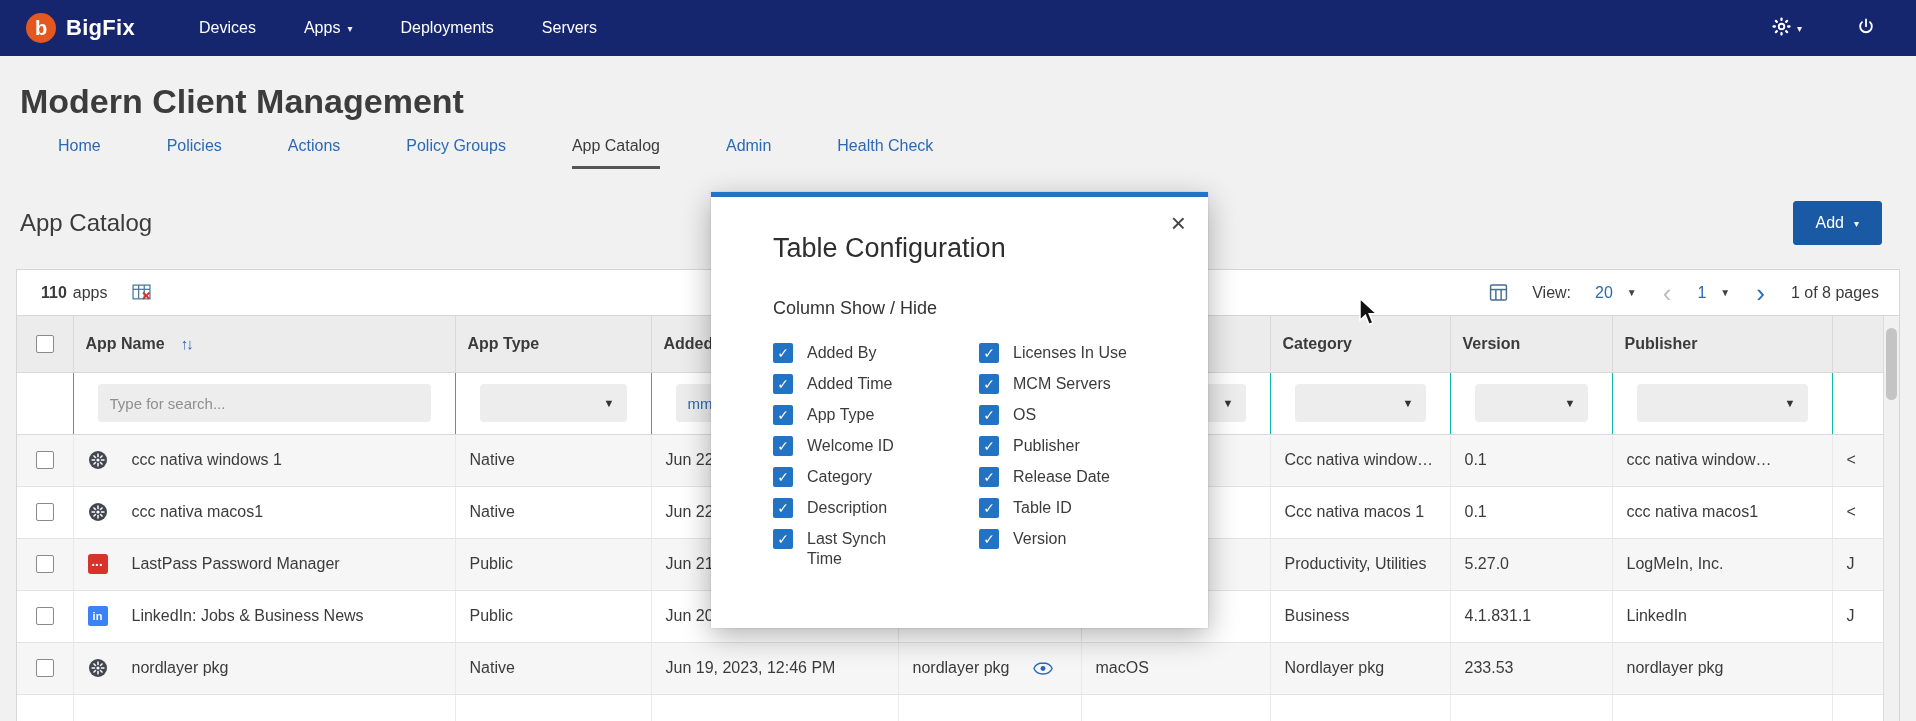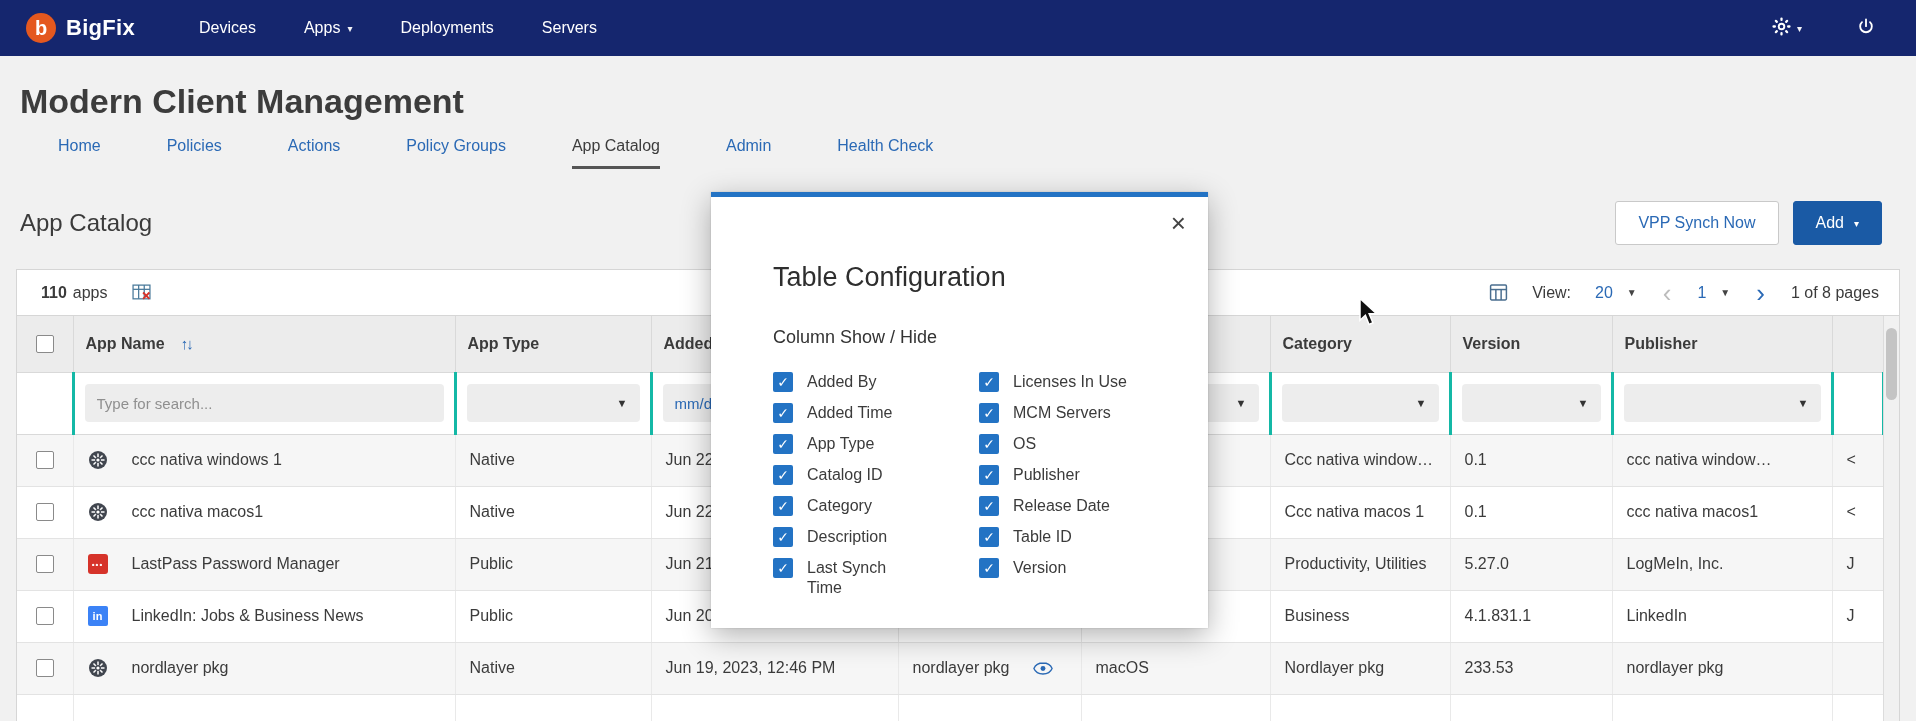--- a/index.html
+++ b/index.html
@@ -44,41 +44,41 @@
   .view-label,.pages-text{font-size:16px;color:#3b3b3b;}
   .mini-select{display:flex;align-items:center;gap:14px;color:var(--link);font-size:16px;cursor:pointer;}
   .mini-select .caret{color:#444;}
   .pg-chevron{font-size:26px;line-height:1;color:var(--link);cursor:pointer;padding:0 2px;}
   .pg-chevron.disabled{color:#bcbcbc;}
   
   .table-wrap{position:relative;}
   table{border-collapse:collapse;table-layout:fixed;width:1866px;}
   th{background:#ececec;height:56px;text-align:left;padding:0 12px;font-size:16px;font-weight:bold;color:#3b3b3b;border-right:1px solid #d9d9d9;border-bottom:1px solid #d9d9d9;white-space:nowrap;overflow:hidden;}
   .sort{color:var(--link);font-size:15px;font-weight:normal;margin-left:16px;cursor:pointer;letter-spacing:-2px;}
-  td.filter{height:62px;background:#fff;padding:0 10px;border-right:3px solid #14b8a6;border-bottom:1px solid #d9d9d9;white-space:nowrap;overflow:hidden;}
+  td.filter{height:62px;background:#fff;padding:0 24px;border-right:1px solid #14b8a6;border-bottom:1px solid #d9d9d9;white-space:nowrap;overflow:hidden;}
   .search-input{width:100%;height:38px;background:#ededed;border:none;border-radius:4px;padding:0 12px;font-size:15px;color:#333;font-family:inherit;outline:none;}
   .search-input::placeholder{color:#8f8f8f;}
   .select-box{height:38px;background:#ededed;border-radius:4px;display:flex;align-items:center;justify-content:flex-end;padding:0 12px;cursor:pointer;}
   .select-box .caret{font-size:11px;color:#333;}
   .date-box{height:38px;background:#ededed;border-radius:4px;display:flex;align-items:center;padding:0 12px;color:var(--link);font-size:15px;cursor:pointer;}
   tbody td{height:52px;padding:0 14px;font-size:16px;color:#3b3b3b;border-right:1px solid #e9e9e9;border-bottom:1px solid #e3e3e3;white-space:nowrap;overflow:hidden;background:#fff;}
   tbody tr.odd td{background:#f6f6f6;}
   .name-cell,.desc-cell{display:flex;align-items:center;gap:24px;}
   .appicon{width:20px;height:20px;flex:none;display:flex;align-items:center;justify-content:center;border-radius:3px;font-weight:bold;}
   .appicon.lp{background:var(--red);color:#fff;font-size:8px;letter-spacing:1px;}
   .appicon.li{background:#3b82f6;color:#fff;font-size:11px;border-radius:2px;text-align:right;}
   .eye{flex:none;display:flex;cursor:pointer;}
   .cbx{width:18px;height:18px;border:1px solid #8a8a8a;border-radius:2px;background:#fff;display:inline-block;vertical-align:middle;cursor:pointer;}
   .check-cell{text-align:center;}
   .vscroll{position:absolute;top:0;right:0;bottom:-60px;width:16px;background:#f1f1f1;border-left:1px solid #dcdcdc;cursor:pointer;}
   .vthumb{position:absolute;left:2px;right:2px;top:12px;height:72px;background:#c4c4c4;border-radius:8px;cursor:grab;}
   
   .modal{position:absolute;left:711px;top:192px;width:497px;height:436px;background:#fff;border-top:5px solid var(--accent);box-shadow:0 8px 28px rgba(0,0,0,.30),0 0 2px rgba(0,0,0,.15);z-index:40;}
   .modal-close{position:absolute;top:12px;right:16px;font-size:26px;color:#444;background:none;border:none;cursor:pointer;font-family:inherit;line-height:1;}
-  .modal-title{font-size:27px;color:#2e2e2e;margin:65px 0 0 62px;}
+  .modal-title{font-size:27px;color:#2e2e2e;margin:36px 0 0 62px;}
   .modal-sub{font-size:18px;color:#333;margin:34px 0 24px 62px;}
   .opts{margin:0 30px 0 62px;display:grid;grid-template-columns:206px 1fr;row-gap:11px;}
   .opt{display:flex;gap:14px;align-items:flex-start;font-size:16px;line-height:20px;color:#3b3b3b;}
   .cb{width:20px;height:20px;border-radius:2px;background:var(--accent);color:#fff;font-size:14px;display:flex;align-items:center;justify-content:center;flex:none;cursor:pointer;}
   .opt.narrow .opt-label{max-width:100px;display:inline-block;}
   
   .cursor{position:absolute;left:1358px;top:297px;z-index:99;pointer-events:none;}
 </style>
 </head>
 <body>
@@ -138,21 +138,20 @@
     <div class="tab">Actions</div>
     <div class="tab">Policy Groups</div>
     <div class="tab active">App Catalog</div>
     <div class="tab">Admin</div>
     <div class="tab">Health Check</div>
   </div>
 
 <div class="section-row">
   <div class="section-title">App Catalog</div>
   <div class="actions">
-    <button class="btn">VPP Synch Now</button>
     <button class="btn primary">
       <span>Add</span>
       <span class="caret">▾</span>
     </button>
   </div>
 </div>
 
 <div class="card">
   <div class="toolbar">
     <span class="count">
@@ -463,21 +462,21 @@
       <div class="opt narrow">
         <span class="cb">✓</span>
         <span class="opt-label">App Type</span>
       </div>
       <div class="opt">
         <span class="cb">✓</span>
         <span class="opt-label">OS</span>
       </div>
       <div class="opt narrow">
         <span class="cb">✓</span>
-        <span class="opt-label">Catalog ID</span>
+        <span class="opt-label">Welcome ID</span>
       </div>
       <div class="opt">
         <span class="cb">✓</span>
         <span class="opt-label">Publisher</span>
       </div>
       <div class="opt narrow">
         <span class="cb">✓</span>
         <span class="opt-label">Category</span>
       </div>
       <div class="opt">

